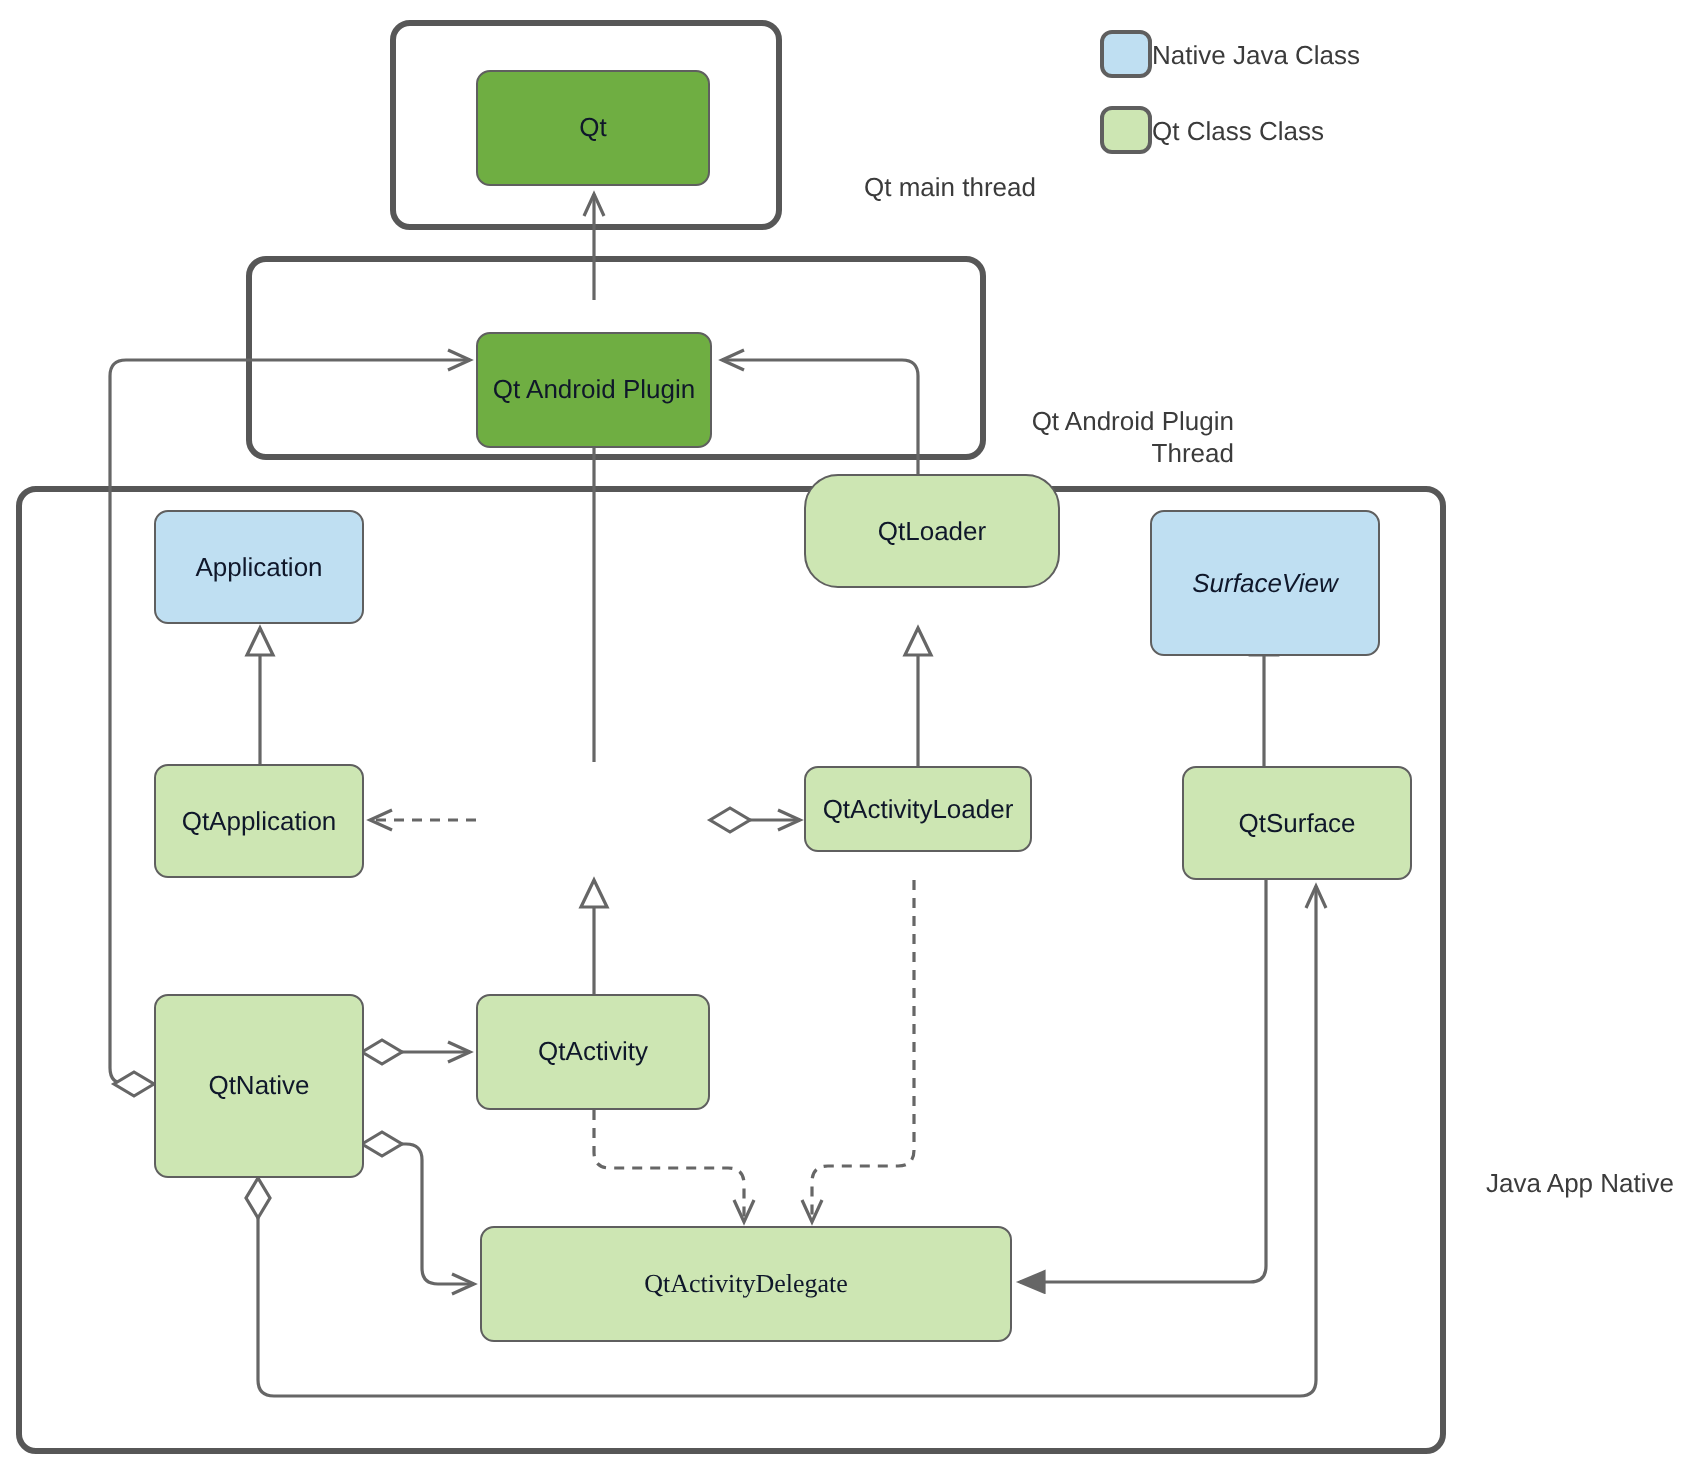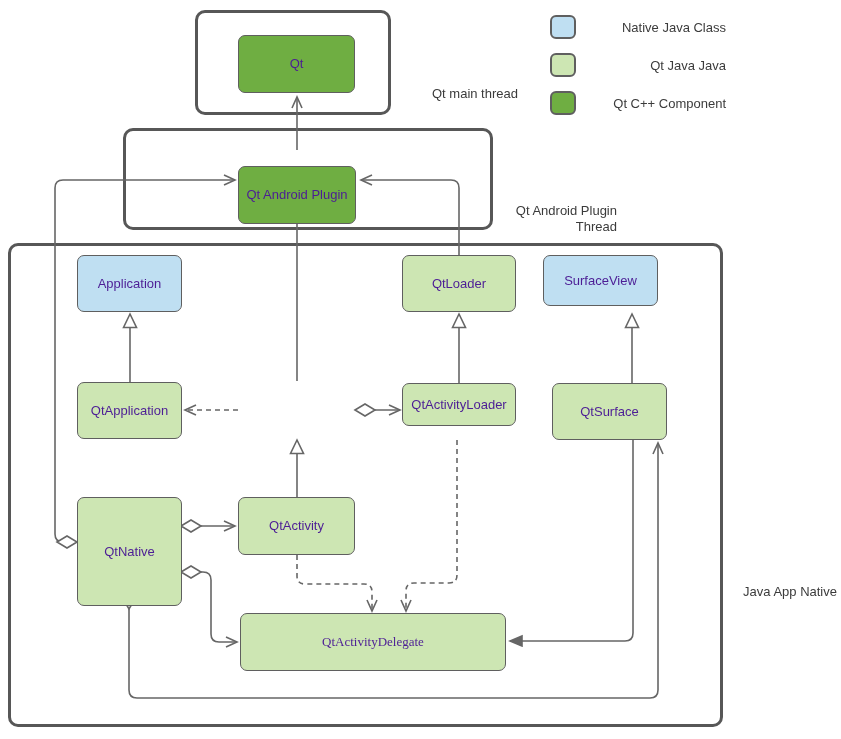--- a/index.html
+++ b/index.html
@@ -22,37 +22,37 @@
     position:absolute;border:3px solid var(--container-border);border-radius:10px;
     box-sizing:border-box;background:transparent;z-index:1;
   }
   svg.connectors{position:absolute;left:0;top:0;z-index:2;}
   .edge{stroke:var(--connector);stroke-width:1.6;fill:none;}
   .edge.dashed{stroke-dasharray:5 4;}
   marker path{stroke:var(--connector);stroke-width:1.6;}
   .node{
     position:absolute;border:1.6px solid var(--box-border);border-radius:7px;
     box-sizing:border-box;display:flex;align-items:center;justify-content:center;
-    font-size:13px;color:#4c1d95;z-index:3;text-align:center;line-height:1.2;
+    font-size:13px;color:#0f172a;z-index:3;text-align:center;line-height:1.2;
   }
   .native-java{background:var(--native-java-fill);}
   .qt-java{background:var(--qt-java-fill);}
   .qt-cpp{background:var(--qt-cpp-fill);}
   .flabel{
     position:absolute;font-size:13px;color:var(--text);text-align:right;z-index:4;
     line-height:1.25;
     margin-top:30px;
   }
   .legend{position:absolute;left:550px;top:15px;z-index:4;}
   .legend-row{display:flex;align-items:center;margin-bottom:14px;}
   .swatch{
     width:26px;height:24px;border:2px solid var(--box-border);border-radius:6px;
     box-sizing:border-box;flex:0 0 auto;
   }
-  .legend-label{width:150px;text-align:right;font-size:13px;color:var(--text);}
+  .legend-label{width:150px;text-align:left;font-size:13px;color:var(--text);}
 </style>
 </head>
 <body>
 
 <div id="canvas">
 
   <div class="group" style="left:195px;top:10px;width:196px;height:105px;"></div>
   <div class="group" style="left:123px;top:128px;width:370px;height:102px;"></div>
   <div class="group" style="left:8px;top:243px;width:715px;height:484px;"></div>
 
@@ -87,43 +87,39 @@
     <path class="edge" d="M129,589 L129,690 Q129,698 137,698 L650,698 Q658,698 658,690 L658,443" marker-start="url(#mDiamond)" marker-end="url(#mOpen)"></path>
     <path class="edge" d="M633,440 L633,633 Q633,641 625,641 L510,641" marker-end="url(#mSolid)"></path>
     <path class="edge dashed" d="M297,555 L297,576 Q297,584 305,584 L364,584 Q372,584 372,592 L372,611" marker-end="url(#mOpen)"></path>
     <path class="edge dashed" d="M457,440 L457,575 Q457,583 449,583 L414,583 Q406,583 406,591 L406,611" marker-end="url(#mOpen)"></path>
   </svg>
 
   <div class="node qt-cpp" style="left:238px;top:35px;width:117px;height:58px;">Qt</div>
   <div class="node qt-cpp" style="left:238px;top:150px;width:118px;height:58px;margin-top:16px;">Qt Android Plugin</div>
 
   <div class="node native-java" style="left:77px;top:255px;width:105px;height:57px;">Application</div>
-  <div class="node qt-java" style="left:402px;top:255px;width:114px;height:57px;">QtLoader</div>
-  <div class="node native-java" style="left:543px;top:255px;width:115px;height:51px;">SurfaceView</div>
+  <div class="node qt-java" style="left:402px;top:237px;width:128px;height:57px;border-radius:17px;">QtLoader</div>
+  <div class="node native-java" style="left:575px;top:255px;width:115px;height:73px;font-style:italic;">SurfaceView</div>
 
   <div class="node qt-java" style="left:77px;top:382px;width:105px;height:57px;">QtApplication</div>
   <div class="node qt-java" style="left:402px;top:383px;width:114px;height:43px;">QtActivityLoader</div>
-  <div class="node qt-java" style="left:552px;top:383px;width:115px;height:57px;">QtSurface</div>
+  <div class="node qt-java" style="left:591px;top:383px;width:115px;height:57px;">QtSurface</div>
 
-  <div class="node qt-java" style="left:77px;top:497px;width:105px;height:109px;">QtNative</div>
+  <div class="node qt-java" style="left:77px;top:497px;width:105px;height:92px;">QtNative</div>
   <div class="node qt-java" style="left:238px;top:497px;width:117px;height:58px;">QtActivity</div>
   <div class="node qt-java" style="left:240px;top:613px;width:266px;height:58px;font-family:Liberation Serif, serif;">QtActivityDelegate</div>
 
   <div class="flabel" style="left:398px;top:56px;width:120px;">Qt main thread</div>
   <div class="flabel" style="left:497px;top:173px;width:120px;">Qt Android Plugin Thread</div>
   <div class="flabel" style="left:727px;top:554px;width:110px;">Java App Native</div>
 
   <div class="legend">
     <div class="legend-row">
       <span class="swatch native-java"></span>
       <span class="legend-label">Native Java Class</span>
     </div>
     <div class="legend-row">
       <span class="swatch qt-java"></span>
-      <span class="legend-label">Qt Java Java</span>
-    </div>
-    <div class="legend-row">
-      <span class="swatch qt-cpp"></span>
-      <span class="legend-label">Qt C++ Component</span>
+      <span class="legend-label">Qt Class Class</span>
     </div>
   </div>
 
 </div>
 
 </body></html>

